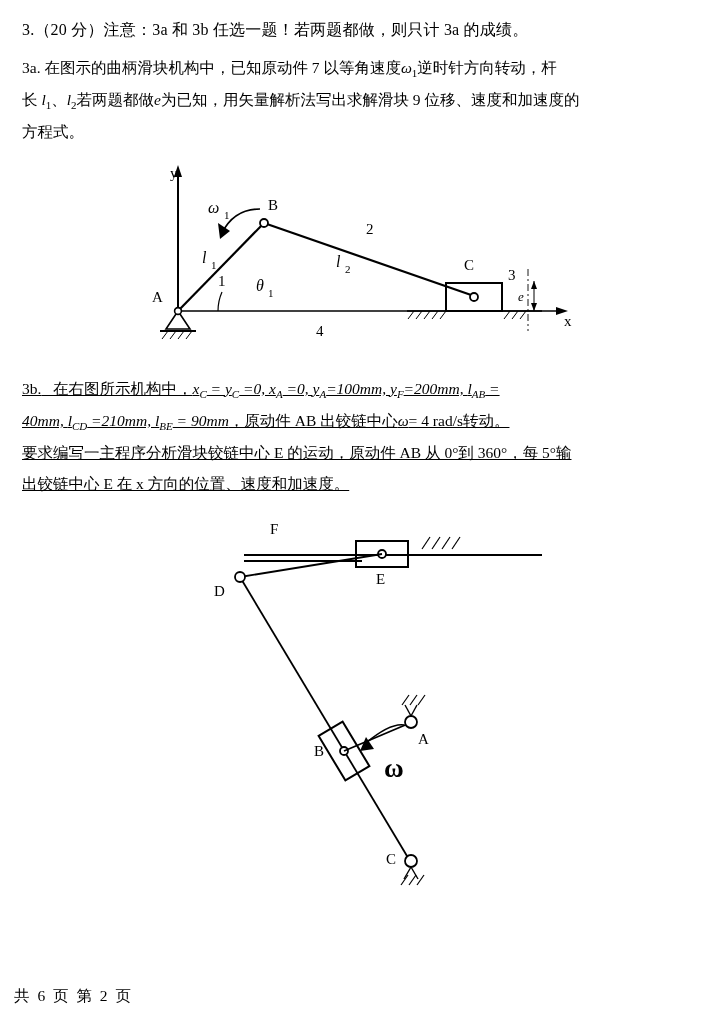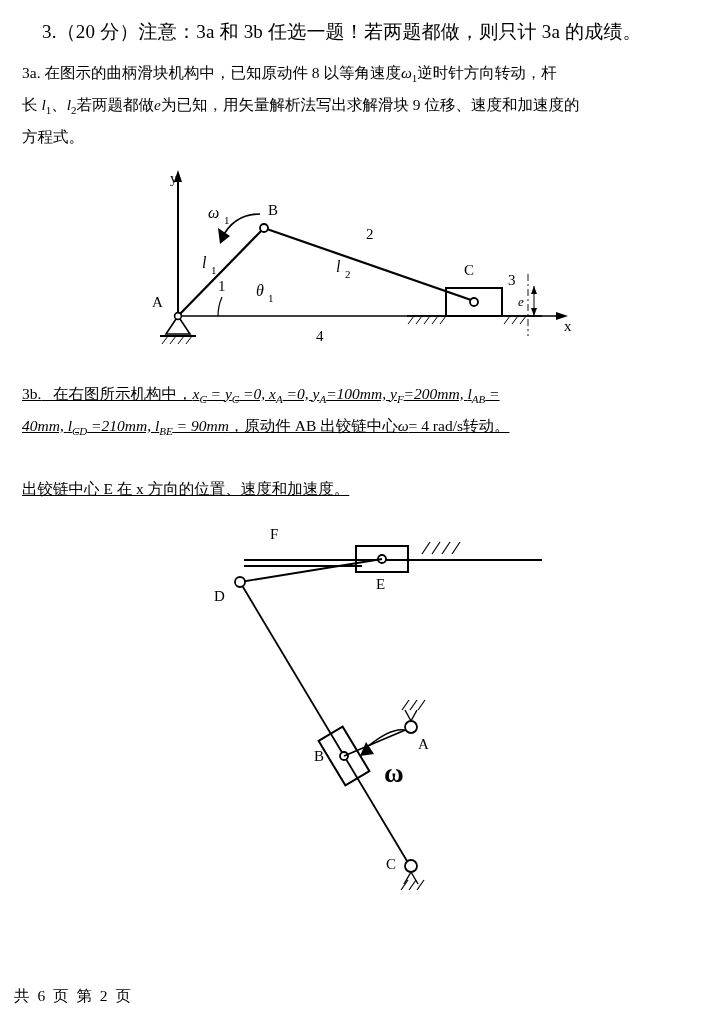--- a/index.html
+++ b/index.html
@@ -13,25 +13,24 @@
     position: relative;
     overflow: hidden;
   }
   .page {
     position: relative;
     width: 718px;
     height: 1021px;
     padding: 18px 22px 0 22px;
   }
   .q-line {
-    font-size: 19px;
+    font-size: 16px;
     line-height: 1.5;
     letter-spacing: 0.2px;
     white-space: nowrap;
-    margin-left: 20px;
   }
   .para {
     font-size: 15.5px;
     line-height: 2.0;
     margin-top: 10px;
     text-align: justify;
   }
   .para .sub { font-size: 11px; vertical-align: sub; }
   .ital { font-family: "Liberation Serif", serif; font-style: italic; }
   .fig1 {
@@ -64,21 +63,21 @@
 </style>
 </head>
 <body>
 
 <div class="page">
 
   <div class="q-line">3.（20 分）注意：3a 和 3b 任选一题！若两题都做，则只计 3a 的成绩。</div>
 
   <div class="para">
     <span>3a.</span>
-    <span>在图示的曲柄滑块机构中，已知原动件 8 以等角速度</span><span class="ital">ω</span><span class="sub">1</span><span>逆时针方向转动，杆</span><br>
+    <span>在图示的曲柄滑块机构中，已知原动件 7 以等角速度</span><span class="ital">ω</span><span class="sub">1</span><span>逆时针方向转动，杆</span><br>
     <span>长</span>
     <span class="ital">l</span><span class="sub">1</span><span>、</span><span class="ital">l</span><span class="sub">2</span><span>若两题都做</span><span class="ital">e</span><span>为已知，用矢量解析法写出求解滑块 9 位移、速度和加速度的</span><br>
     <span>方程式。</span>
   </div>
 
   <div class="fig1">
     <svg width="674" height="200" viewBox="0 0 674 200">
 
       <line x1="156" y1="150" x2="156" y2="10" stroke="#000" stroke-width="2"></line>
       <polygon points="156,4 152,16 160,16" fill="#000"></polygon>
@@ -150,21 +149,21 @@
     <span class="lbl" style="left:294px; top:162px;">4</span>
     <span class="lbl lbl-i" style="left:234px; top:116px; font-size:16px;">θ</span>
     <span class="lbl" style="left:246px; top:126px; font-size:11px;">1</span>
     <span class="lbl lbl-i" style="left:496px; top:128px; font-size:13px;">e</span>
   </div>
 
   <div class="para" style="margin-top:12px;text-decoration:underline;">
     <span>3b.</span>&nbsp;&nbsp;
     <span>在右图所示机构中，</span><span class="ital">x</span><span class="sub ital">C</span><span class="ital"> = </span><span class="ital">y</span><span class="sub ital">C</span><span class="ital"> =0, </span><span class="ital">x</span><span class="sub ital">A</span><span class="ital"> =0, </span><span class="ital">y</span><span class="sub ital">A</span><span class="ital">=100mm, </span><span class="ital">y</span><span class="sub ital">F</span><span class="ital">=200mm, </span><span class="ital">l</span><span class="sub ital">AB</span><span class="ital"> = </span><br>
     <span class="ital">40mm,</span>&nbsp;<span class="ital">l</span><span class="sub ital">CD</span><span class="ital"> =210mm, </span><span class="ital">l</span><span class="sub ital">BE</span><span class="ital"> =  90mm</span><span>，原动件 AB 出铰链中心</span><span class="ital">ω</span><span>= 4 rad/s转动。</span><br>
-    <br>
+    <span>要求编写一主程序分析滑块铰链中心 E 的运动，原动件 AB 从 0°到 360°，每 5°输</span><br>
     <span>出铰链中心 E 在 x 方向的位置、速度和加速度。</span>
   </div>
 
   <div class="fig2">
     <svg width="674" height="380" viewBox="0 0 674 380">
 
       <line x1="222" y1="46" x2="520" y2="46" stroke="#000" stroke-width="1.8"></line>
       <line x1="222" y1="52" x2="340" y2="52" stroke="#000" stroke-width="1.8"></line>
 
       <rect x="334" y="32" width="52" height="26" fill="none" stroke="#000" stroke-width="2"></rect>

